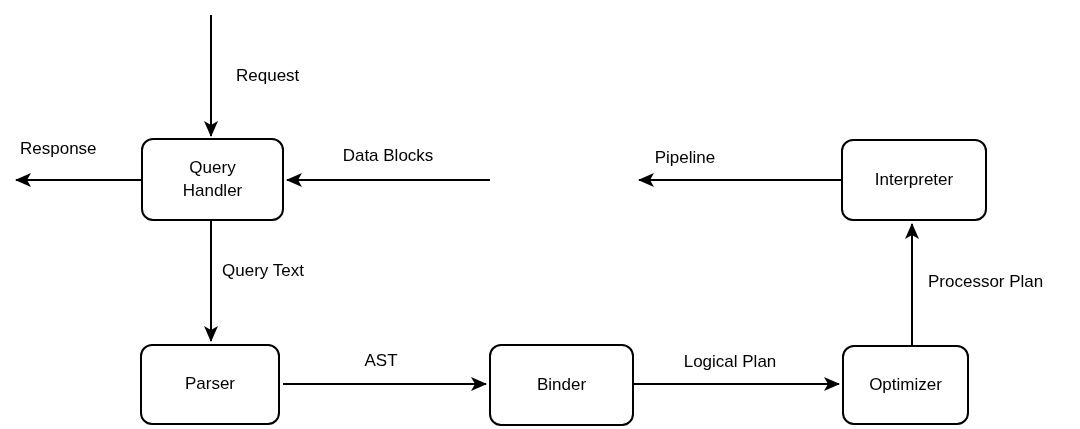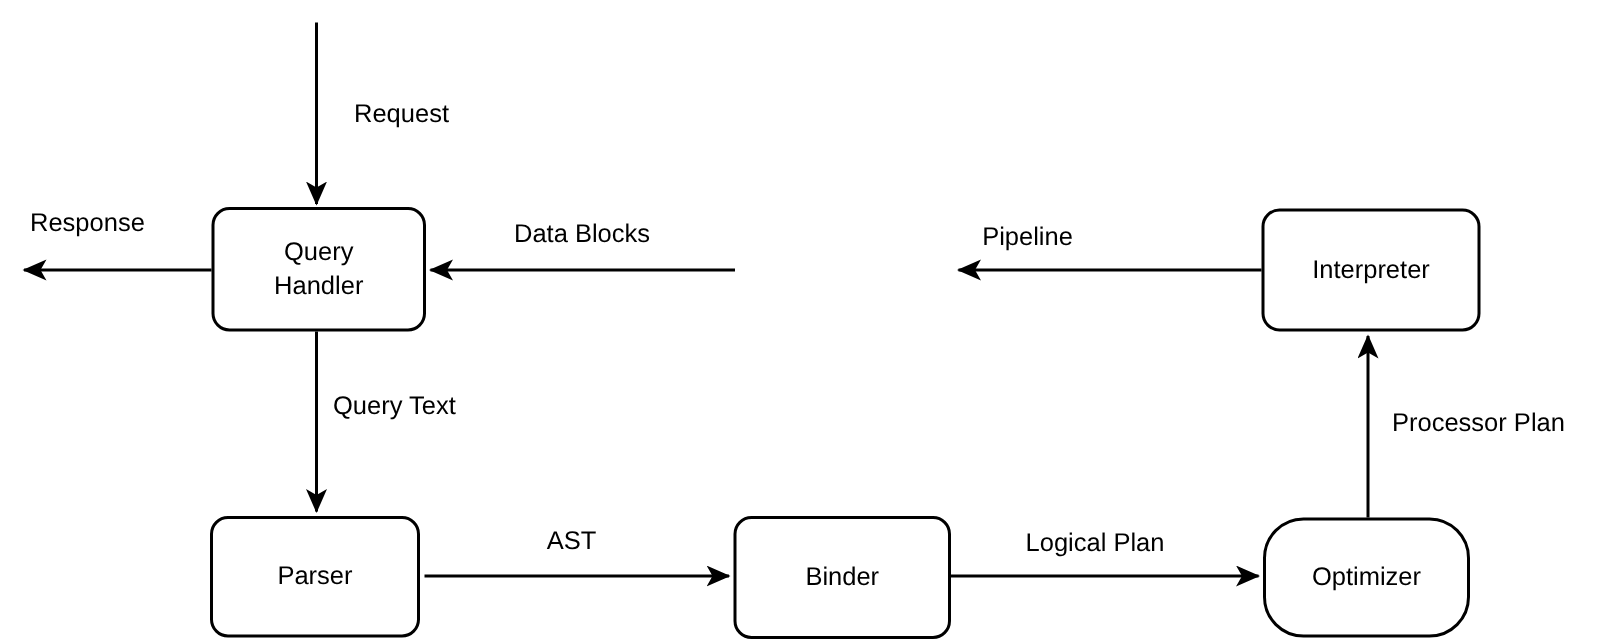--- a/index.html
+++ b/index.html
@@ -36,21 +36,21 @@
     color: #000000;
     text-align: center;
   }
   .node .node-label { pointer-events: none; }
   .node-query-handler { left: 141px; top: 138px; width: 143px; height: 83px; }
   .node-query-handler .node-label { max-width: 84px; }
   .node-processor     { left: 490px; top: 138px; width: 145px; height: 84px; }
   .node-interpreter   { left: 841px; top: 139px; width: 146px; height: 82px; }
   .node-parser        { left: 140px; top: 344px; width: 140px; height: 81px; }
   .node-binder        { left: 489px; top: 344px; width: 145px; height: 82px; }
-  .node-optimizer     { left: 842px; top: 345px; width: 138px; height: 80px; border-radius: 27px; }
+  .node-optimizer     { left: 842px; top: 345px; width: 127px; height: 80px; }
   .edge-label {
     position: absolute;
     font-size: 17px;
     color: #000000;
     white-space: nowrap;
   }
   .label-request       { left: 236px; top: 54px; margin-top: 12px;  }
   .label-response      { left: 20px;  top: 139px; }
   .label-data-blocks   { left: 388px; top: 146px; transform: translateX(-50%); }
   .label-pipeline      { left: 685px; top: 148px; transform: translateX(-50%); }

